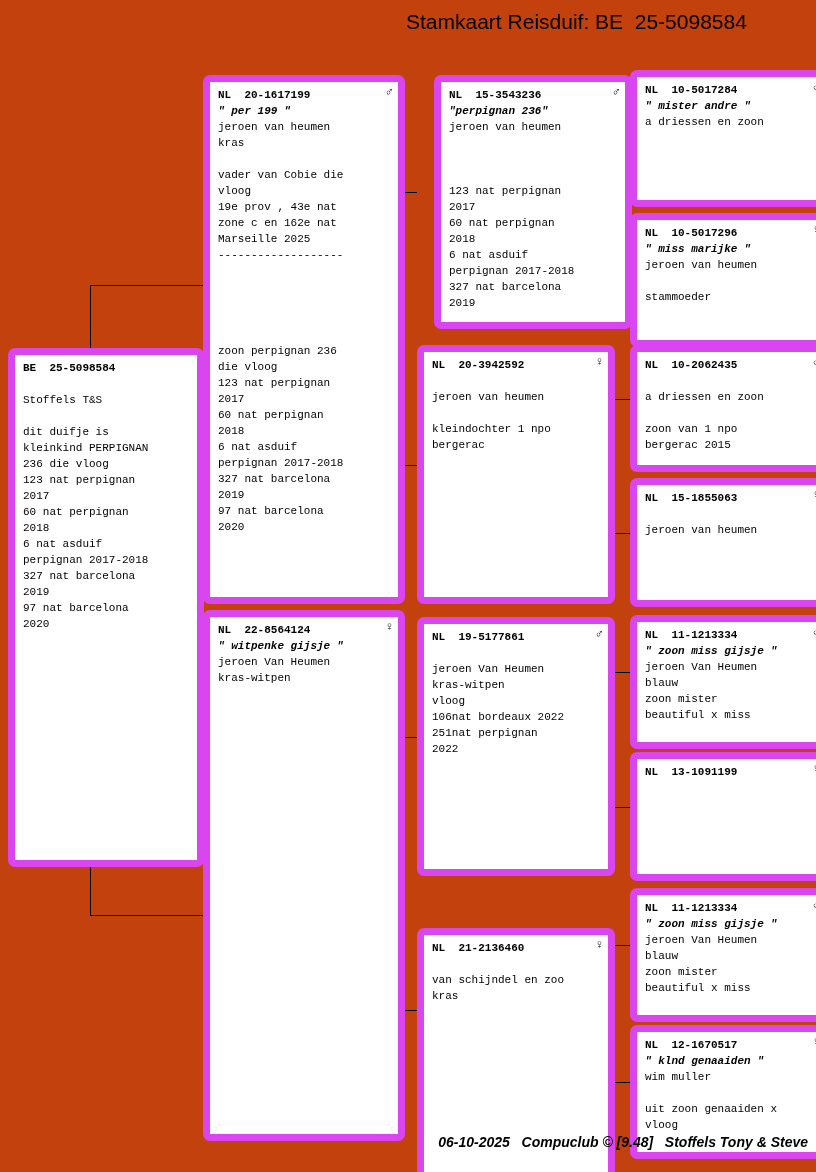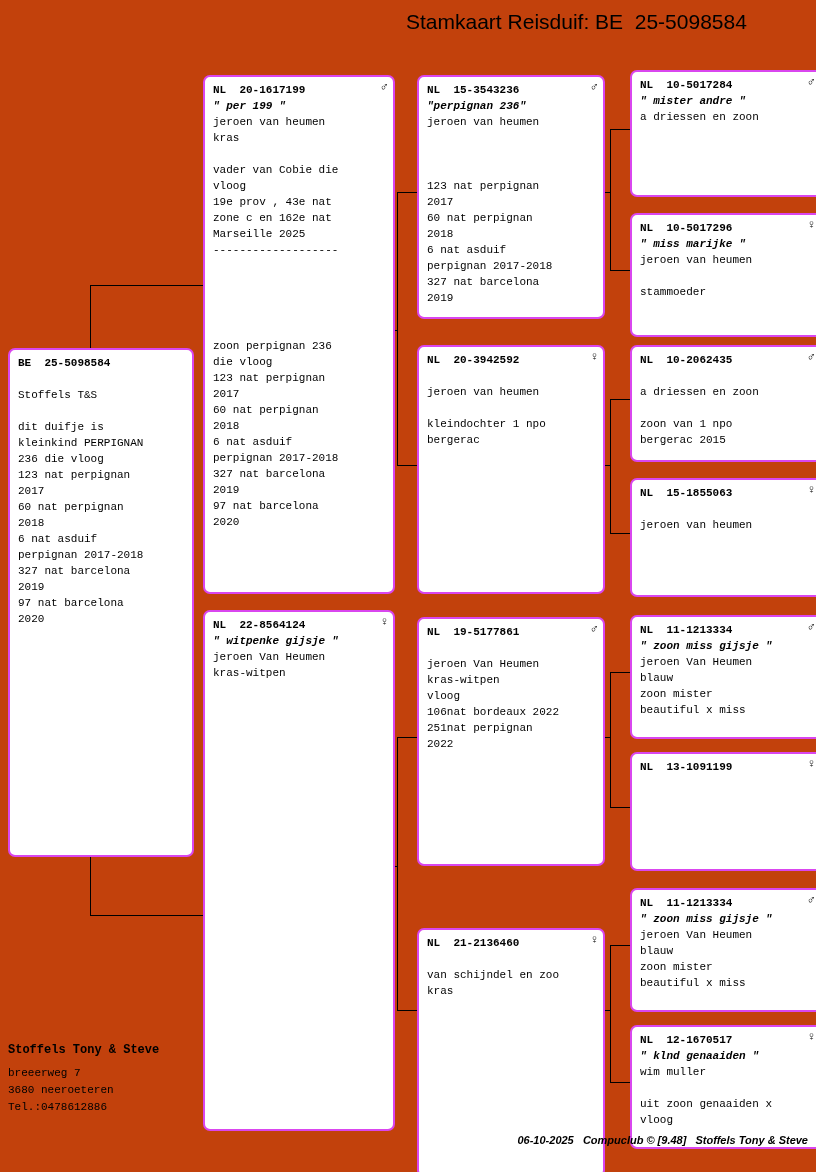--- a/index.html
+++ b/index.html
@@ -2,29 +2,29 @@
 <html><head>
 <meta charset="utf-8">
 <style>
   html,body{margin:0;padding:0;}
   body{width:816px;height:1172px;background:#fff;color:#000;
        font-family:"Liberation Mono","DejaVu Sans Mono",monospace;}
   .page{position:relative;width:816px;height:1172px;background:#c2410c;overflow:hidden;}
   .title{position:absolute;left:406px;top:10px;font-size:21px;white-space:pre;
          font-family:"Liberation Sans","DejaVu Sans",sans-serif;}
   svg.lines{position:absolute;left:0;top:0;}
-  .box{position:absolute;border:2px solid #d946ef;border-radius:7px;background:#fff;
+  .box{position:absolute;border:7px solid #d946ef;border-radius:7px;background:#fff;
        padding:5px 4px 0 8px;font-size:11px;line-height:16px;}
   .ring{font-weight:bold;white-space:pre;display:block;}
   .sex{position:absolute;top:4px;right:5px;font-size:12px;line-height:12px;font-weight:bold;}
   .bname{font-style:italic;font-weight:bold;white-space:pre;}
   .bbody{white-space:pre-wrap;font-family:Liberation Mono, monospace;}
   .breeder{position:absolute;left:8px;top:1042px;font-size:11px;line-height:17px;}
   .breeder .owner{font-weight:bold;font-size:12px;margin-bottom:6px;}
-  .footer{position:absolute;right:8px;top:1134px;font-size:11px;font-style:italic;font-weight:bold;
+  .footer{position:absolute;right:8px;top:1134px;font-size:14px;font-style:italic;font-weight:bold;
           white-space:pre;font-family:"Liberation Sans","DejaVu Sans",sans-serif;}
 </style>
 </head>
 <body>
 
 <div class="page">
 
   <div class="title">Stamkaart Reisduif: BE  25-5098584</div>
 
   <svg class="lines" width="816" height="1172" shape-rendering="crispEdges">
@@ -91,21 +91,21 @@
   </div>
 
   <div class="box" style="left:203px;top:610px;width:176px;height:512px">
     <span class="ring">NL  22-8564124</span>
     <span class="sex">♀</span>
     <div class="bname">" witpenke gijsje "</div>
     <div class="bbody">jeroen Van Heumen
 kras-witpen</div>
   </div>
 
-  <div class="box" style="left:417px;top:75px;width:172px;height:235px">
+  <div class="box" style="left:434px;top:75px;width:172px;height:235px">
     <span class="ring">NL  15-3543236</span>
     <span class="sex">♂</span>
     <div class="bname">"perpignan 236"</div>
     <div class="bbody">jeroen van heumen
 
 
 
 123 nat perpignan
 2017
 60 nat perpignan
@@ -213,22 +213,16 @@
   <div class="box" style="left:630px;top:1025px;width:176px;height:115px">
     <span class="ring">NL  12-1670517</span>
     <span class="sex">♀</span>
     <div class="bname">" klnd genaaiden "</div>
     <div class="bbody">wim muller
 
 uit zoon genaaiden x
 vloog</div>
   </div>
 
-  <div class="breeder">
-    <div class="owner">Stoffels Tony &amp; Steve</div>
-    <div>breeerweg 7</div>
-    <div>3680  neeroeteren</div>
-    <div>Tel.:0478612886</div>
-  </div>
 
   <div class="footer">06-10-2025   Compuclub © [9.48]   Stoffels Tony &amp; Steve</div>
 
 </div>
 
 </body></html>

